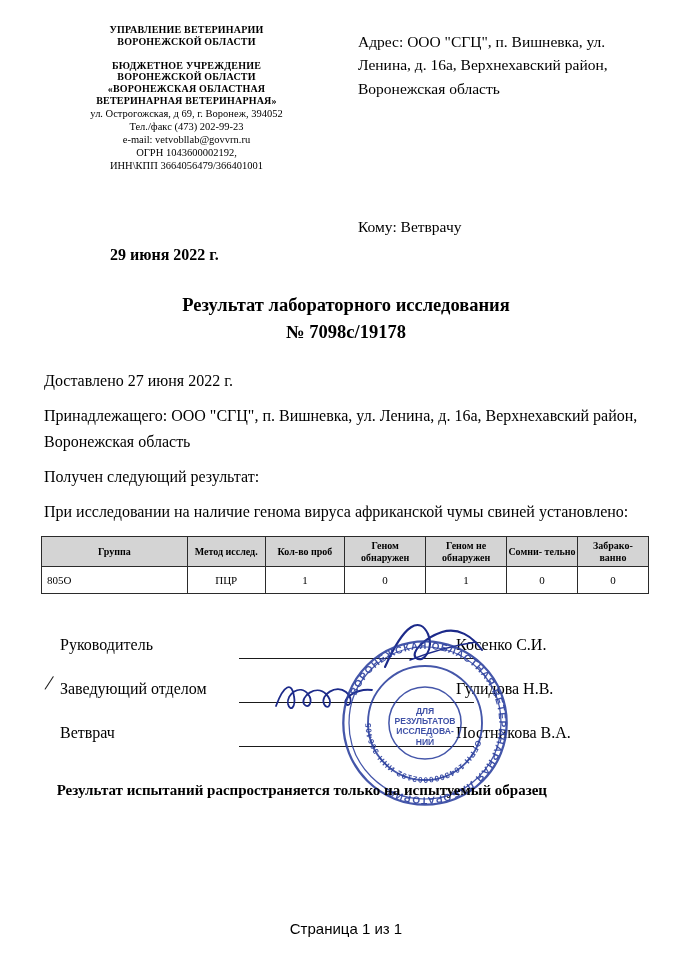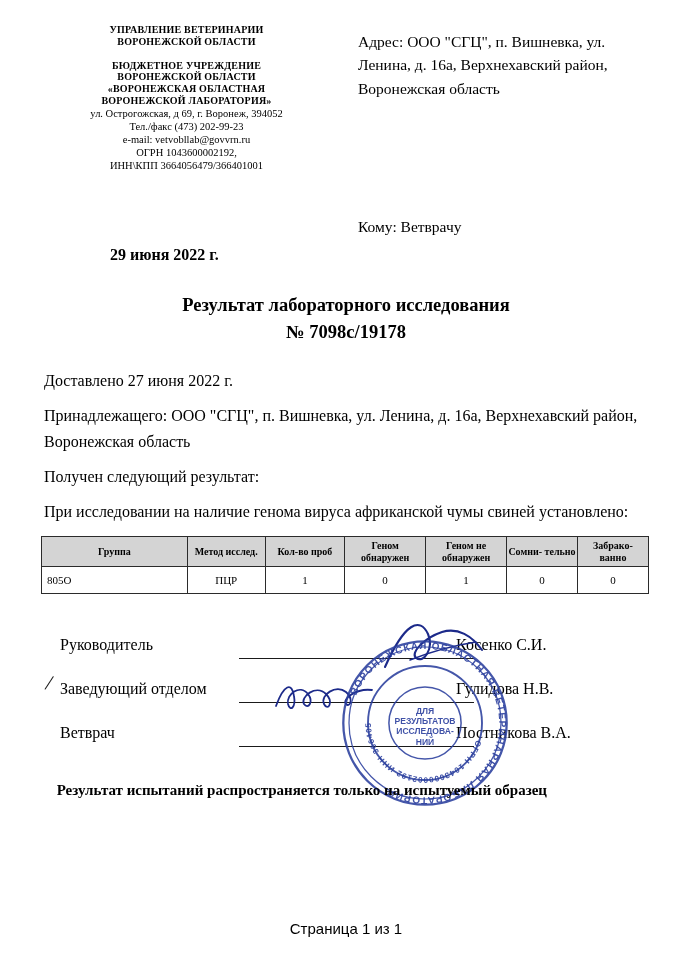--- a/index.html
+++ b/index.html
@@ -218,21 +218,21 @@
 
   <div class="header">
 
     <div class="org-block">
       <div class="org-line-bold">УПРАВЛЕНИЕ ВЕТЕРИНАРИИ</div>
       <div class="org-line-bold">ВОРОНЕЖСКОЙ ОБЛАСТИ</div>
       <div class="org-gap"></div>
       <div class="org-line-bold">БЮДЖЕТНОЕ УЧРЕЖДЕНИЕ</div>
       <div class="org-line-bold">ВОРОНЕЖСКОЙ ОБЛАСТИ</div>
       <div class="org-line-bold">«ВОРОНЕЖСКАЯ ОБЛАСТНАЯ</div>
-      <div class="org-line-bold">ВОРОНЕЖСКОЙ ЛАБОРАТОРИЯ»</div>
+      <div class="org-line-bold">ВЕТЕРИНАРНАЯ ВЕТЕРИНАРНАЯ»</div>
       <div class="org-small">ул. Острогожская, д 69, г. Воронеж, 394052</div>
       <div class="org-small">Тел./факс  (473) 202-99-23</div>
       <div class="org-small">e-mail: vetvobllab@govvrn.ru</div>
       <div class="org-small">ОГРН 1043600002192,</div>
       <div class="org-small">ИНН\КПП 3664056479/366401001</div>
     </div>
 
     <div class="addr-block">Адрес: ООО "СГЦ", п. Вишневка, ул. Ленина, д. 16а, Верхнехавский район, Воронежская область</div>
     <div class="komu">Кому: Ветврачу</div>
     <div class="date-line">29 июня 2022 г.</div>

